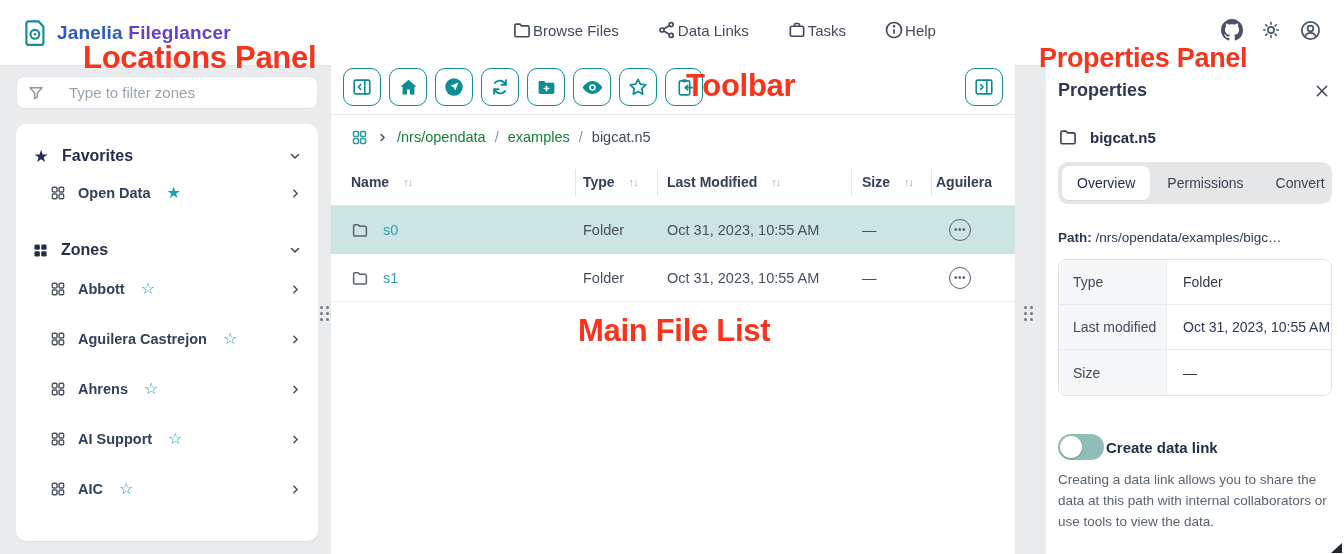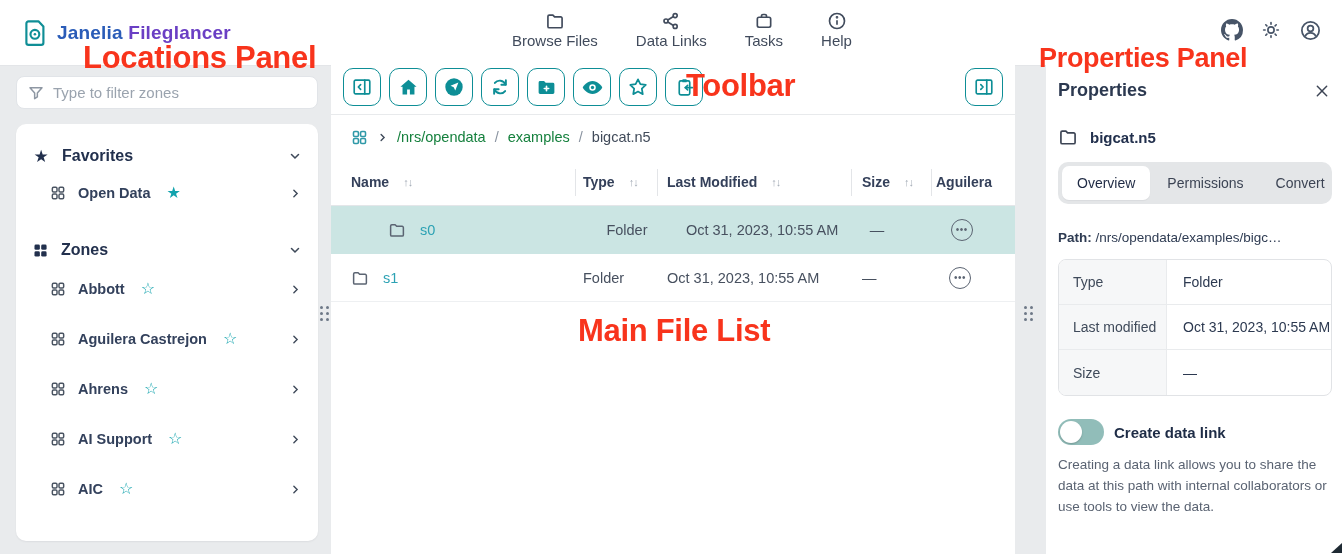--- a/index.html
+++ b/index.html
@@ -16,40 +16,40 @@
   .appbar {
     position:absolute; left:0; top:0; width:1344px; height:66px;
     background:#ffffff; border-bottom:1px solid #e3e5e8;
     display:flex; align-items:center;
   }
   .brand { display:flex; align-items:center; gap:9px; margin-left:22px; }
   .brand-title { font-size:19px; font-weight:bold; letter-spacing:.2px; white-space:nowrap; }
   .brand-j { color:#2a5cb8; }
   .brand-f { color:#6a3fc4; }
   .mainnav { position:absolute; left:512px; top:0; height:60px; display:flex; align-items:center; gap:38px; }
-  .nav-item { display:flex; align-items:center; gap:1px; font-size:15px; color:#414b5c; cursor:pointer;flex-direction:column; }
+  .nav-item { display:flex; align-items:center; gap:1px; font-size:15px; color:#414b5c; cursor:pointer; }
   .appbar-right { position:absolute; right:22px; top:0; height:60px; display:flex; align-items:center; gap:17px; }
   .icon-btn { cursor:pointer; }
 
   
   .anno { position:absolute; color:#f8341c; font-weight:bold; line-height:1; white-space:nowrap; z-index:50; letter-spacing:-.3px; }
   .anno-locations { left:83px; top:42px; font-size:31px; }
   .anno-toolbar { left:686px; top:70px; font-size:31px; }
   .anno-properties { left:1039px; top:45px; font-size:27px; }
   .anno-mainlist { left:578px; top:315px; font-size:31px; }
 
   
   .filter-box {
     position:absolute; left:16px; top:76px; width:302px; height:33px;
     background:#fff; border:1px solid #e1e4e8; border-radius:8px;
     display:flex; align-items:center; padding:0 10px; gap:8px;
   }
   .filter-input {
     border:none; outline:none; flex:1; font-size:15px; color:#3c4454;
-    font-family:"Liberation Sans", sans-serif; background:transparent;
+    font-family:"Liberation Sans", sans-serif; background:transparent;margin-left:16px;
   }
   .filter-input::placeholder { color:#9aa3ae; }
   .zone-card {
     position:absolute; left:16px; top:124px; width:302px; height:417px;
     background:#fff; border-radius:10px; box-shadow:0 1px 2px rgba(16,24,40,.06);
     padding:18px 16px 0 16px;
   }
   .section-row { display:flex; align-items:center; height:28px; gap:12px; cursor:pointer; }
   .section-label { font-size:16px; font-weight:bold; color:#22304d; flex:1; }
   .sec-star { font-size:17px; color:#22304d; line-height:1; width:18px; text-align:center; }
@@ -86,21 +86,21 @@
   .th { font-size:14px; font-weight:bold; color:#34405a; display:flex; align-items:center; gap:14px; position:relative; height:100%; }
   .th .sort { font-size:11px; color:#a3abb6; letter-spacing:-1px; font-weight:normal; }
   .th:not(:first-child)::before { content:""; position:absolute; left:0; top:10px; height:27px; width:1px; background:#e3e5e8; }
   .col-name { width:244px; padding-left:20px; }
   .col-type { width:82px; padding-left:8px; }
   .col-mod  { width:194px; padding-left:10px; }
   .col-size { width:80px; padding-left:11px; }
   .col-act  { width:84px; padding-left:5px; }
 
   .trow { height:48px; display:flex; align-items:center; font-size:14.5px; color:#47505f; cursor:pointer; }
-  .trow.selected { background:#cbe5e3;padding-left:37px; }
+  .trow.selected { background:#cbe5e3; }
   .trow:not(.selected) { border-bottom:1px solid #eef0f2; }
   .td { display:flex; align-items:center; height:100%; }
   .cell-name { gap:14px; }
   .file-link { color:#2da2b4; }
   .act-box { width:84px; display:flex; justify-content:center; padding-right:26px; }
   .dots-circle { width:22px; height:22px; border:1.5px solid #5b6472; border-radius:50%;
     display:flex; align-items:center; justify-content:center; color:#5b6472;
     font-size:10px; letter-spacing:.5px; line-height:1; cursor:pointer; }
 
   
@@ -114,21 +114,21 @@
   .tab { height:34px; display:flex; align-items:center; padding:0 15px; font-size:14px; color:#3c4454; border-radius:7px; cursor:pointer; }
   .tab.active { background:#fff; font-weight:normal; color:#1f2a44; box-shadow:0 1px 1px rgba(16,24,40,.05); }
   .path-line { margin-top:26px; font-size:13.5px; color:#2e3b52; white-space:nowrap; overflow:hidden; }
   .path-line b { font-weight:bold; }
   .detail-table { margin-top:14px; border:1px solid #e1e3e6; border-radius:8px; overflow:hidden; }
   .dt-row { display:flex; height:45px; border-bottom:1px solid #e9ebed; }
   .dt-row:last-child { border-bottom:none; }
   .dt-label { width:108px; background:#f6f7f8; border-right:1px solid #e9ebed;
     display:flex; align-items:center; padding-left:14px; font-size:14px; color:#3f4a5a; }
   .dt-value { flex:1; display:flex; align-items:center; padding-left:16px; font-size:14px; color:#2c3950; }
-  .toggle-row { margin-top:23px; display:flex; align-items:center; gap:10px; }
+  .toggle-row { margin-top:38px; display:flex; align-items:center; gap:2px; }
   .switch { width:46px; height:26px; border-radius:13px; background:#91bdb9; position:relative; cursor:pointer; flex:none; }
   .switch .knob { position:absolute; left:2px; top:2px; width:22px; height:22px; border-radius:50%; background:#fff; box-shadow:0 1px 2px rgba(0,0,0,.2); }
   .toggle-label { font-size:15px; font-weight:bold; color:#1e2c46; }
   .props-desc { margin-top:10px; font-size:13.5px; line-height:1.55; color:#5a6372; }
 
   .cursor-artifact { position:absolute; left:1331px; top:543px; z-index:60; }
 </style>
 </head>
 <body>
 

